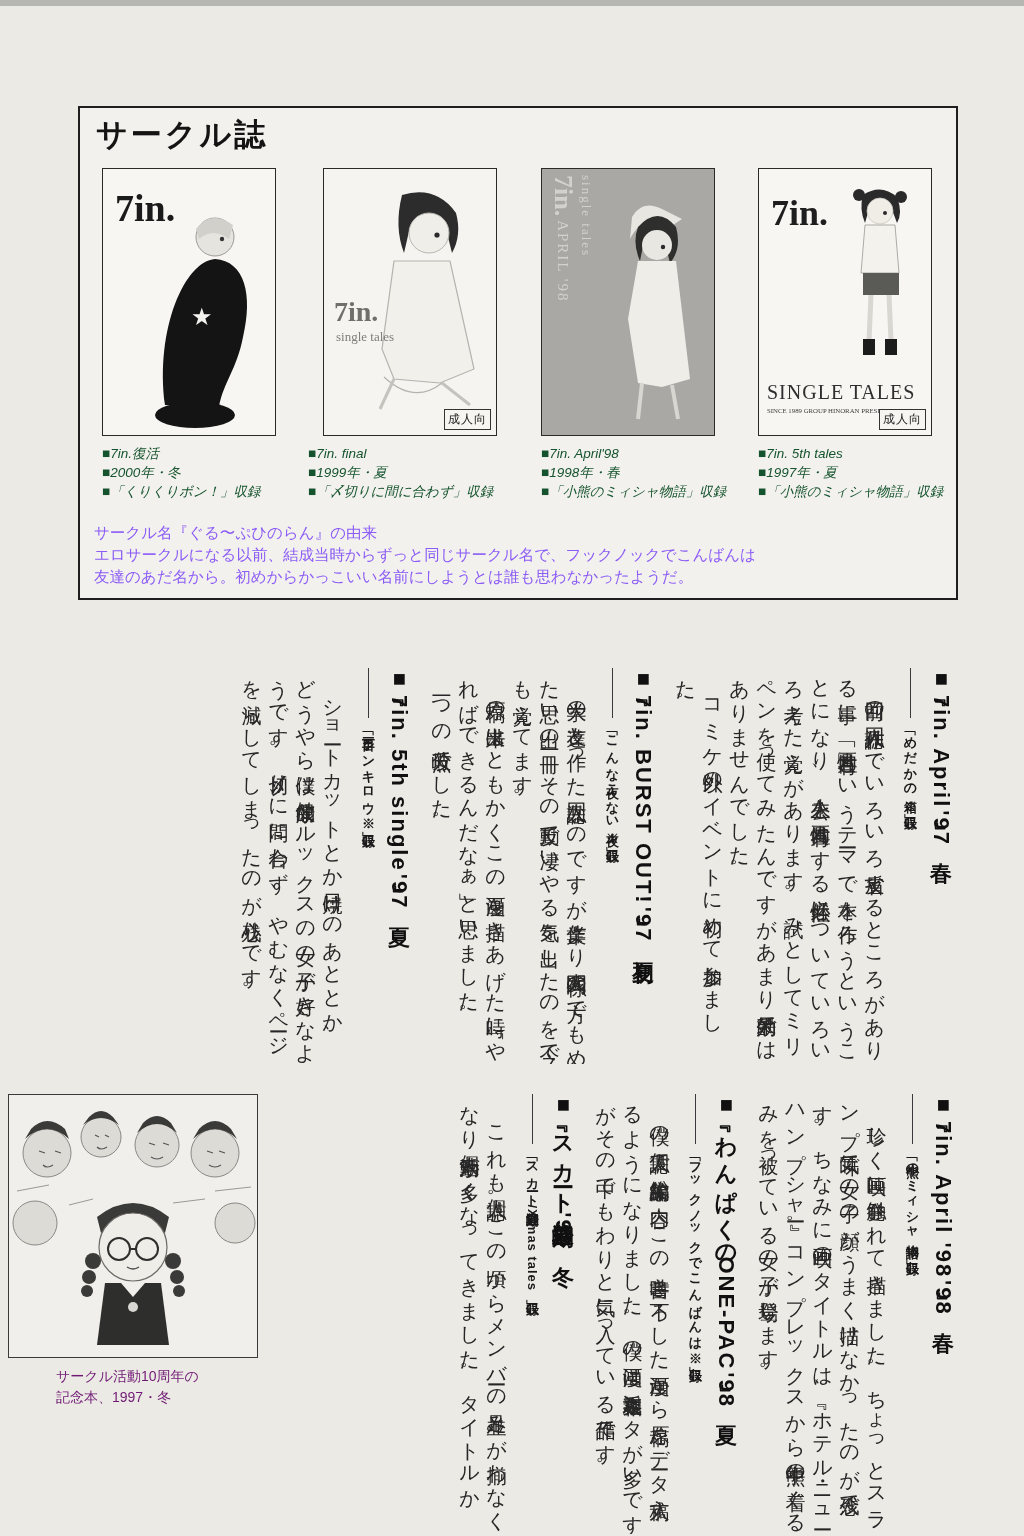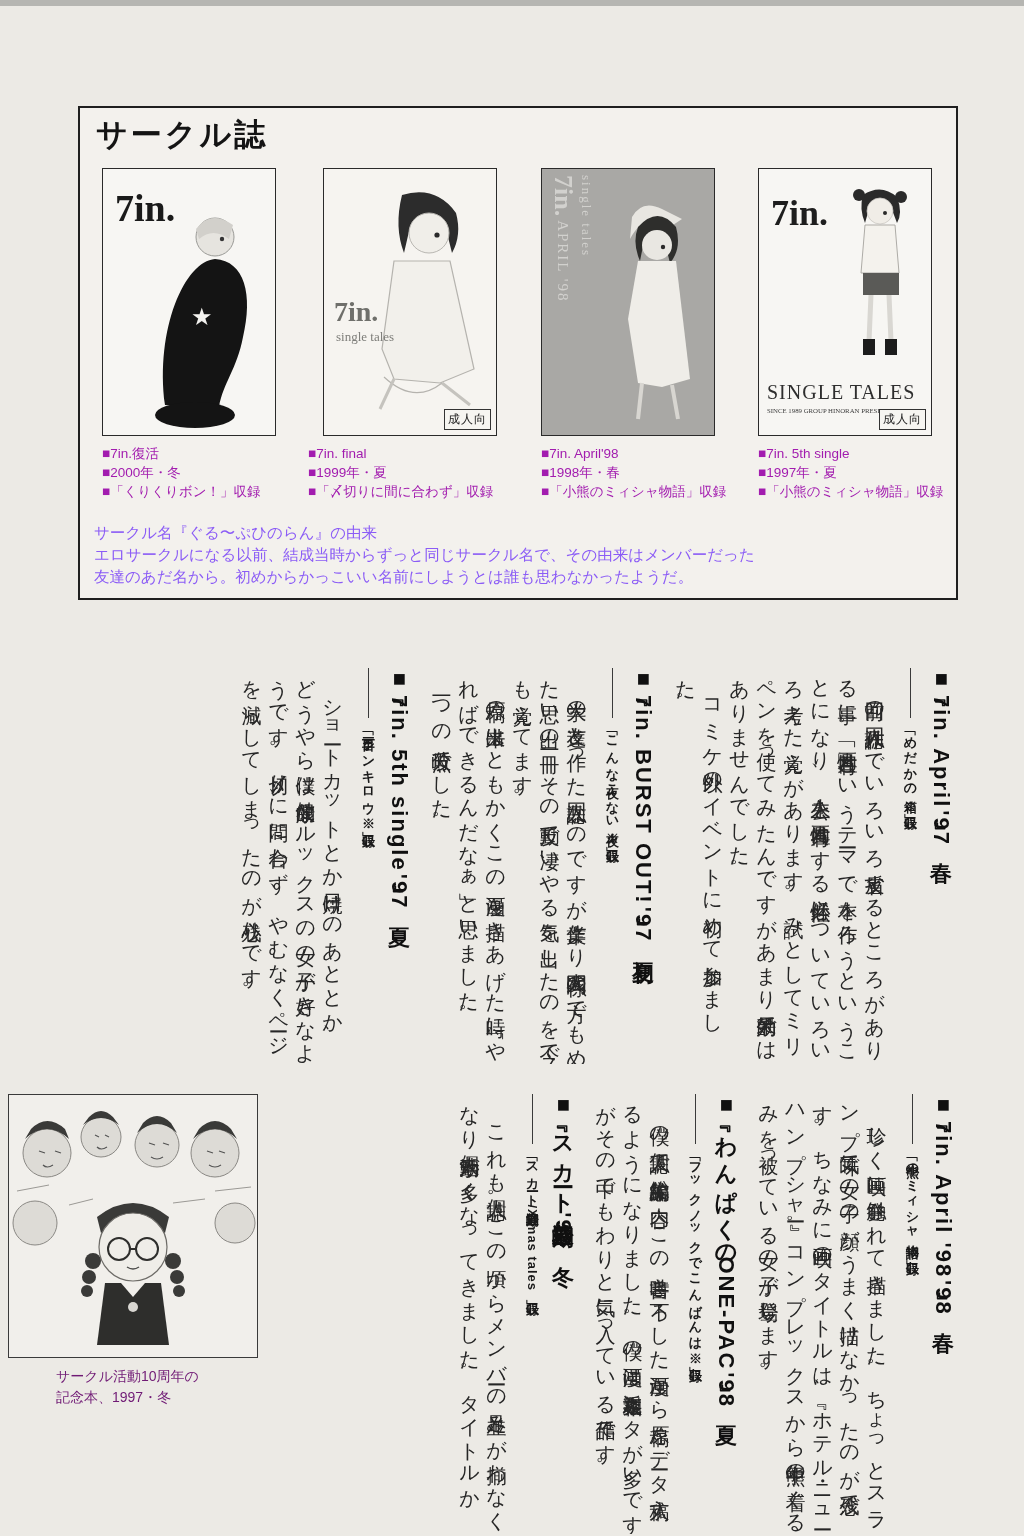--- a/index.html
+++ b/index.html
@@ -35,21 +35,21 @@
     position:absolute;left:0;top:0;height:100%;width:52px;
     writing-mode:vertical-rl;text-orientation:mixed;
     color:#d2d1ce;padding-top:6px;box-sizing:border-box;
   }
   .cover3-strip .s-sub{display:block;font-size:13px;font-family:"Liberation Serif",serif;letter-spacing:2px;}
   .cover3-strip .s-main{display:block;font-family:"Liberation Serif",serif;}
   .cover3-strip .s-logo{font-size:26px;font-weight:bold;}
   .cover3-strip .s-date{font-size:15px;letter-spacing:2px;}
   .caption{
     position:absolute;top:336px;width:216px;
-    font-size:13.5px;line-height:19px;color:#a21caf;white-space:nowrap;
+    font-size:13.5px;line-height:19px;color:#14532d;white-space:nowrap;font-style:italic;
   }
   .caption.p1{left:22px;}.caption.p2{left:228px;}.caption.p3{left:461px;}.caption.p4{left:678px;}
   .origin-note{
     position:absolute;left:14px;top:414px;width:840px;
     font-size:15.5px;line-height:22px;color:#8b5cf6;
   }
 
   
   .vblock{
     position:absolute;
@@ -171,28 +171,28 @@
     <div>■7in. final</div>
     <div>■1999年・夏</div>
     <div>■「〆切りに間に合わず」収録</div>
   </div>
   <div class="caption p3">
     <div>■7in. April'98</div>
     <div>■1998年・春</div>
     <div>■「小熊のミィシャ物語」収録</div>
   </div>
   <div class="caption p4">
-    <div>■7in. 5th single</div>
+    <div>■7in. 5th tales</div>
     <div>■1997年・夏</div>
     <div>■「小熊のミィシャ物語」収録</div>
   </div>
 
   <div class="origin-note">
     <div>サークル名『ぐる〜ぷひのらん』の由来</div>
-    <div>エロサークルになる以前、結成当時からずっと同じサークル名で、その由来はメンバーだった</div>
+    <div>エロサークルになる以前、結成当時からずっと同じサークル名で、フックノックでこんばんは</div>
     <div>友達のあだ名から。初めからかっこいい名前にしようとは誰も思わなかったようだ。</div>
   </div>
 </div>
 
 <div class="vblock top">
   <section class="vsection">
     <div class="vtitle">■『7in. April』'97春</div>
     <div class="vsubtitle"><span>「めだかの箱※」収録</span></div>
     <div class="vbody">
       <p>前回の同人誌作りでいろいろ反省するところがあり急遽作る事に。「両性具有」というテーマで本を作ろうということになり、主人公を両性具有にする必然性についていろいろ考えた覚えがあります。試みとしてミリペンを使ってみたんですがあまり効果的ではありませんでした。</p>

